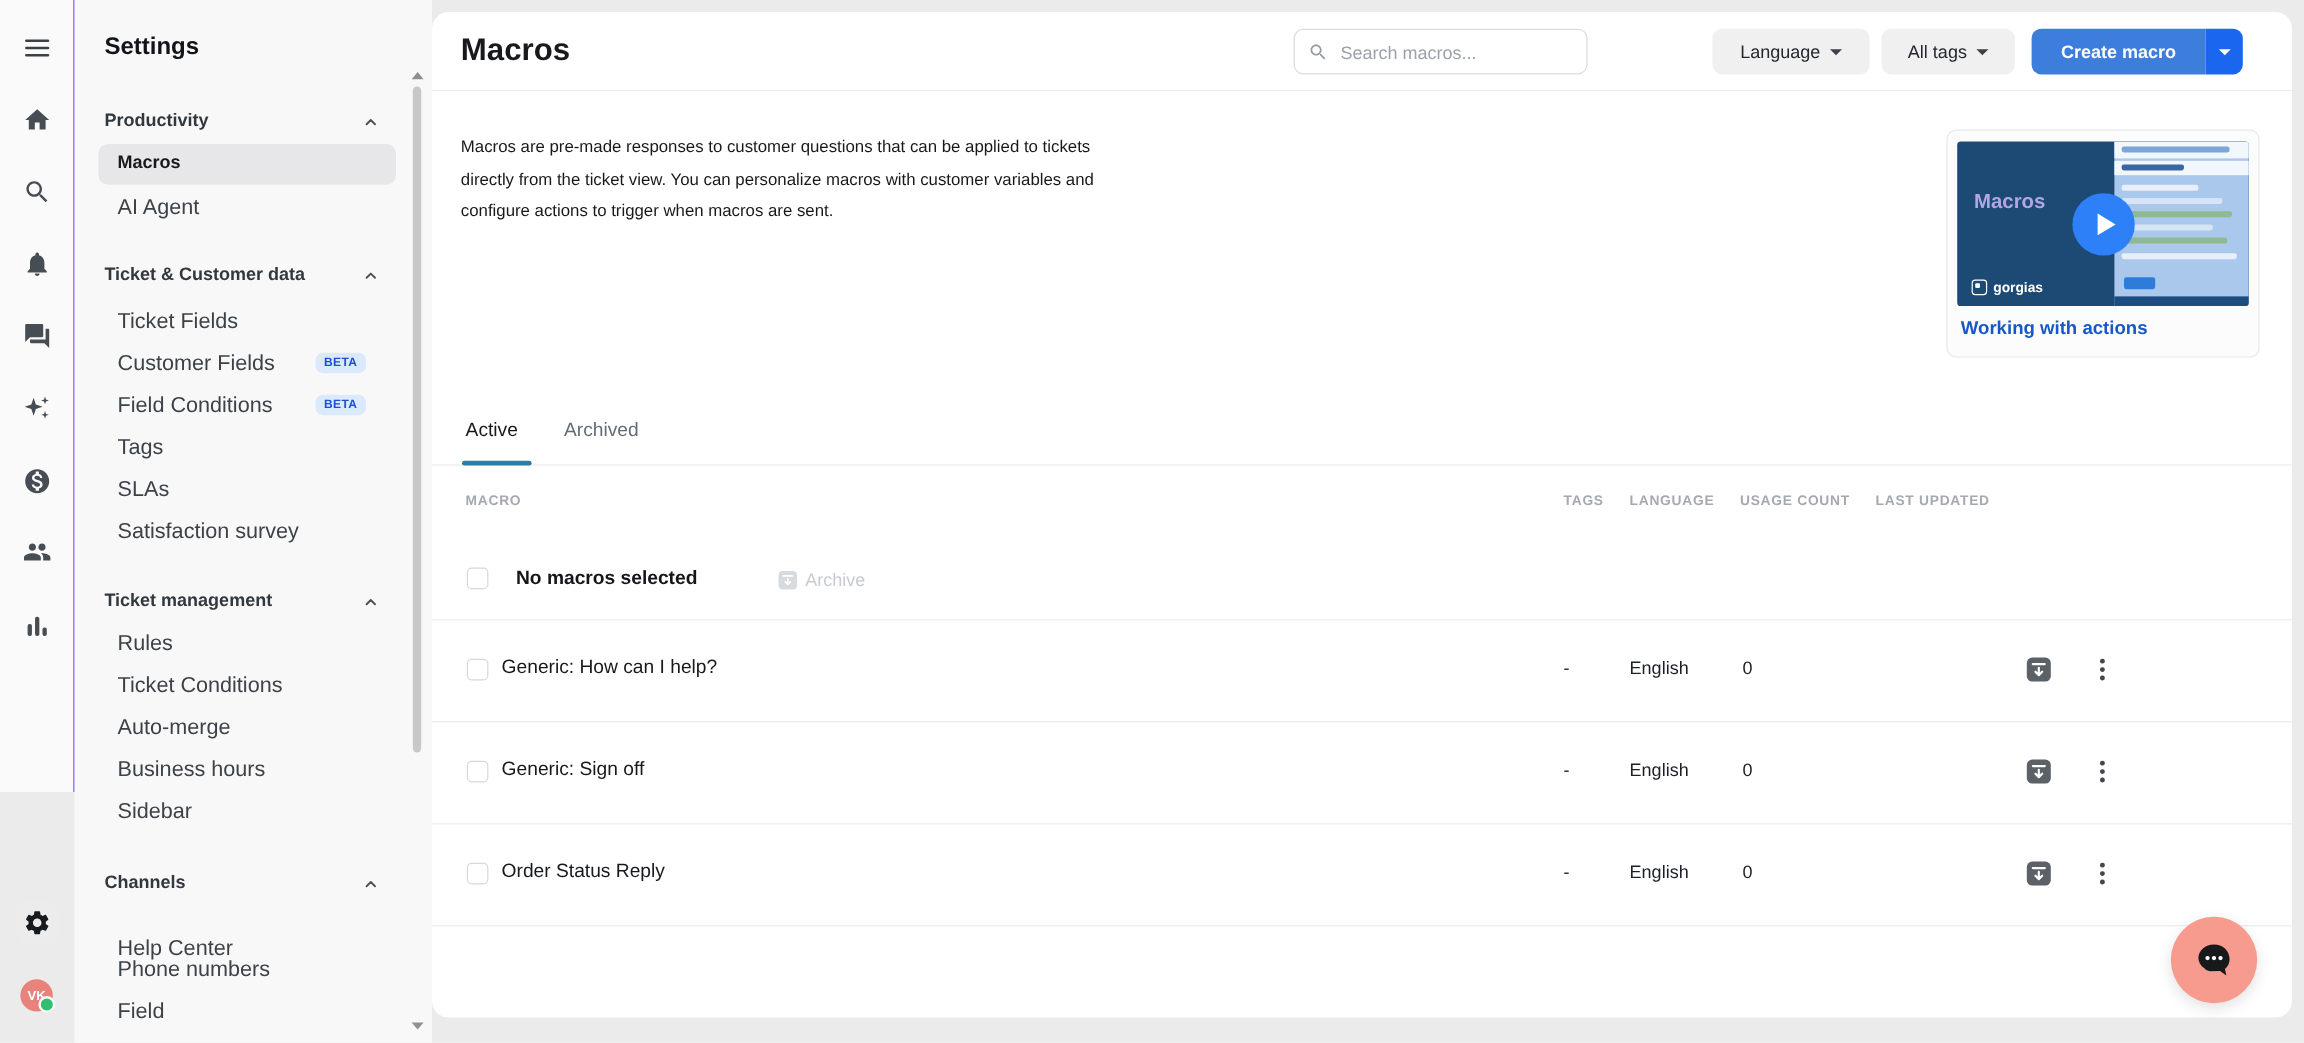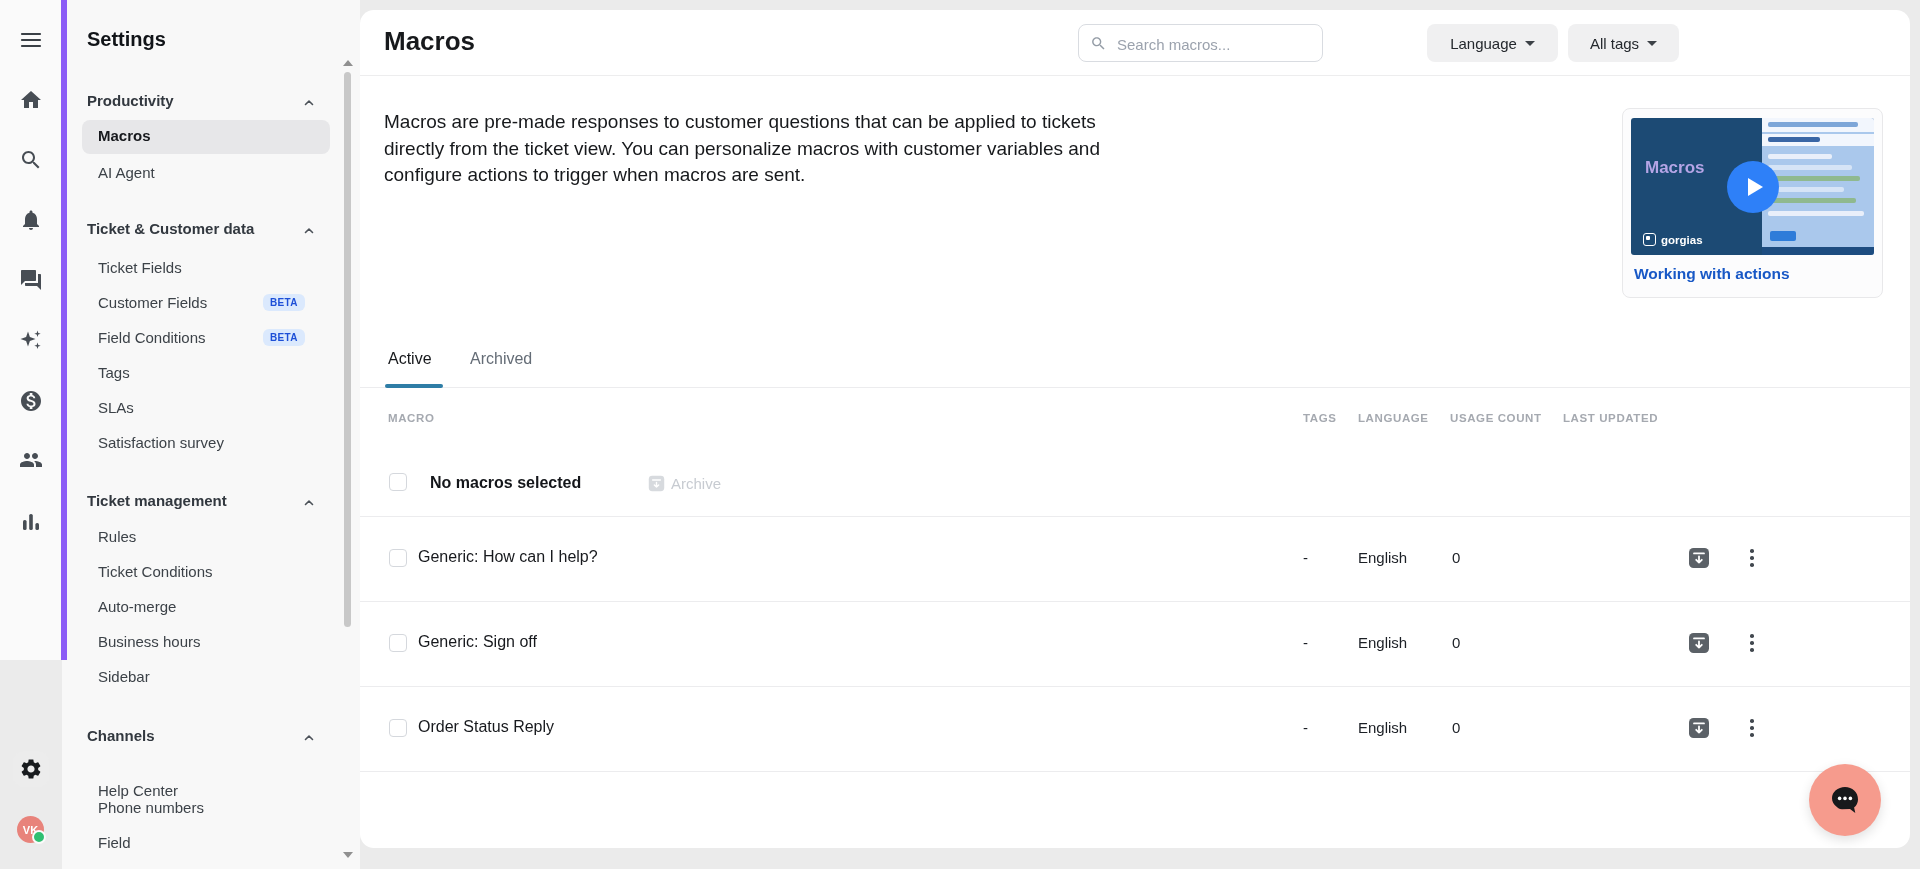--- a/index.html
+++ b/index.html
@@ -3,53 +3,53 @@
 <meta charset="utf-8">
 <style>
   html,body{margin:0;padding:0;}
   body{
     width:1920px;height:869px;overflow:hidden;position:relative;
     background:#ebebeb;
     font-family:"Liberation Sans","DejaVu Sans",sans-serif;
     -webkit-font-smoothing:antialiased;
   }
   
-  #rail{position:absolute;left:0;top:0;width:61px;height:660px;background:#fafafa;border-right:6px solid #8b5cf6;z-index:5;}
+  #rail{position:absolute;left:0;top:0;width:61px;height:660px;background:#fafafa;border-right:1px solid #8b5cf6;z-index:5;}
   .rail-icon{position:absolute;left:19px;width:24px;height:24px;color:#474d54;cursor:pointer;}
   .rail-icon svg{display:block;}
   #gear-box{position:absolute;left:13px;top:751px;width:36px;height:36px;background:#ececec;border-radius:10px;display:flex;align-items:center;justify-content:center;cursor:pointer;}
   #avatar{position:absolute;left:17px;top:816px;width:27px;height:27px;border-radius:50%;background:#e8837b;color:#fff;font-size:11px;font-weight:700;display:flex;align-items:center;justify-content:center;cursor:pointer;}
   #avatar .dot{position:absolute;right:-2px;bottom:-1px;width:10px;height:10px;border-radius:50%;background:#2fbf71;border:2px solid #fafafa;}
   
   #sidebar{position:absolute;left:62px;top:0;width:298px;height:869px;background:#f8f8f8;z-index:4;}
   .sb-title{position:absolute;left:25px;top:28px;font-size:20px;font-weight:700;color:#111418;}
   .sec-h{position:absolute;left:25px;font-size:15px;font-weight:700;color:#32383f;}
   .sec-chev{position:absolute;left:241px;width:12px;height:12px;color:#4c5259;cursor:pointer;}
-  .nav-item{position:absolute;left:36px;font-size:15px;color:#3c4248;height:23px;line-height:23px;cursor:pointer;white-space:nowrap;}
+  .nav-item{position:absolute;left:36px;font-size:18px;color:#3c4248;height:23px;line-height:23px;cursor:pointer;white-space:nowrap;}
   .nav-pill{position:absolute;left:20px;top:120px;width:248px;height:34px;background:#e7e7e9;border-radius:8px;cursor:pointer;}
   .nav-pill span{position:absolute;left:16px;top:7px;font-size:15px;font-weight:700;color:#17191d;}
   .beta{position:absolute;left:201px;height:17px;padding:0 7px;border-radius:6px;background:#dbe9fd;color:#1d4fd7;font-size:10px;font-weight:700;line-height:17px;letter-spacing:.3px;}
   
   .sb-arrow{position:absolute;left:281px;width:0;height:0;border-left:5px solid transparent;border-right:5px solid transparent;}
   #sb-thumb{position:absolute;left:282px;top:72px;width:7px;height:555px;background:#c8c8c8;border-radius:4px;cursor:pointer;}
   
   #card{position:absolute;left:360px;top:10px;width:1550px;height:838px;background:#ffffff;border-radius:14px;z-index:3;}
   #card-header{position:absolute;left:0;top:0;width:100%;height:65px;border-bottom:1px solid #ededee;}
   #page-title{position:absolute;left:24px;top:16px;font-size:26px;font-weight:700;color:#17191c;}
   #search-box{position:absolute;left:718px;top:14px;width:245px;height:38px;border:1px solid #d9dce1;border-radius:8px;background:#fff;box-sizing:border-box;}
   #search-box svg{position:absolute;left:11px;top:10px;}
   #search-box input{position:absolute;left:36px;top:1px;width:200px;height:34px;border:0;outline:none;font-size:15px;color:#30353c;font-family:inherit;background:transparent;}
   #search-box input::placeholder{color:#9ba2ad;}
   .gray-btn{position:absolute;top:14px;height:38px;background:#f0f0f1;border-radius:8px;display:flex;align-items:center;justify-content:center;gap:8px;font-size:15px;font-weight:500;color:#24282d;cursor:pointer;box-sizing:border-box;}
   .caret{width:0;height:0;border-left:5px solid transparent;border-right:5px solid transparent;border-top:5.5px solid #3c4147;}
   #create-btn{position:absolute;left:1333px;top:14px;height:38px;display:flex;cursor:pointer;}
   #create-main{width:145px;background:#3d7ddc;border-radius:8px 0 0 8px;color:#fff;font-size:15px;font-weight:700;display:flex;align-items:center;justify-content:center;}
   #create-caret{width:31px;background:#1b66ef;border-radius:0 8px 8px 0;display:flex;align-items:center;justify-content:center;}
   #create-caret .caret{border-top-color:#fff;}
-  #description{position:absolute;left:24px;top:99px;font-size:19px;line-height:26.5px;color:#17191c;}
+  #description{position:absolute;left:24px;top:99px;font-size:14px;line-height:26.5px;color:#17191c;}
   
   #video-card{position:absolute;left:1262px;top:98px;width:261px;height:190px;background:#fcfcfd;border:1px solid #e8e8ea;border-radius:8px;box-sizing:border-box;}
   #video-thumb{position:absolute;left:8px;top:9px;width:243px;height:137px;background:#1c4a74;border-radius:3px;overflow:hidden;cursor:pointer;}
   #thumb-title{position:absolute;left:14px;top:40px;font-size:17px;font-weight:700;color:#b5a5e6;}
   #mock-panel{position:absolute;left:131px;top:0;width:112px;height:137px;background:#aac8ec;}
   .mock-row{position:absolute;left:6px;width:100px;height:5px;border-radius:2px;background:#e9effa;}
   .mock-white{position:absolute;left:0;width:112px;background:#f2f6fd;}
   #mock-send{position:absolute;left:8px;bottom:14px;width:26px;height:10px;border-radius:2px;background:#2e7cd9;}
   #mock-strip{position:absolute;left:0;bottom:0;width:112px;height:8px;background:#1d4c80;}
   #play-btn{position:absolute;left:96px;top:43px;width:52px;height:52px;border-radius:50%;background:#2e80f8;display:flex;align-items:center;justify-content:center;cursor:pointer;}
@@ -210,20 +210,26 @@
       <input type="text" placeholder="Search macros..." style="">
     </div>
 
     <div class="gray-btn" style="left:1067px;width:131px;">
       <span>Language</span>
       <span class="caret"></span>
     </div>
     <div class="gray-btn" style="left:1208px;width:111px;">
       <span>All tags</span>
       <span class="caret"></span>
+    </div>
+    <div id="create-btn">
+      <div id="create-main">Create macro</div>
+      <div id="create-caret">
+        <span class="caret"></span>
+      </div>
     </div>
   </div>
 
   <div id="description">
     <div>Macros are pre-made responses to customer questions that can be applied to tickets</div>
     <div>directly from the ticket view. You can personalize macros with customer variables and</div>
     <div>configure actions to trigger when macros are sent.</div>
   </div>
 
   <div id="video-card">

